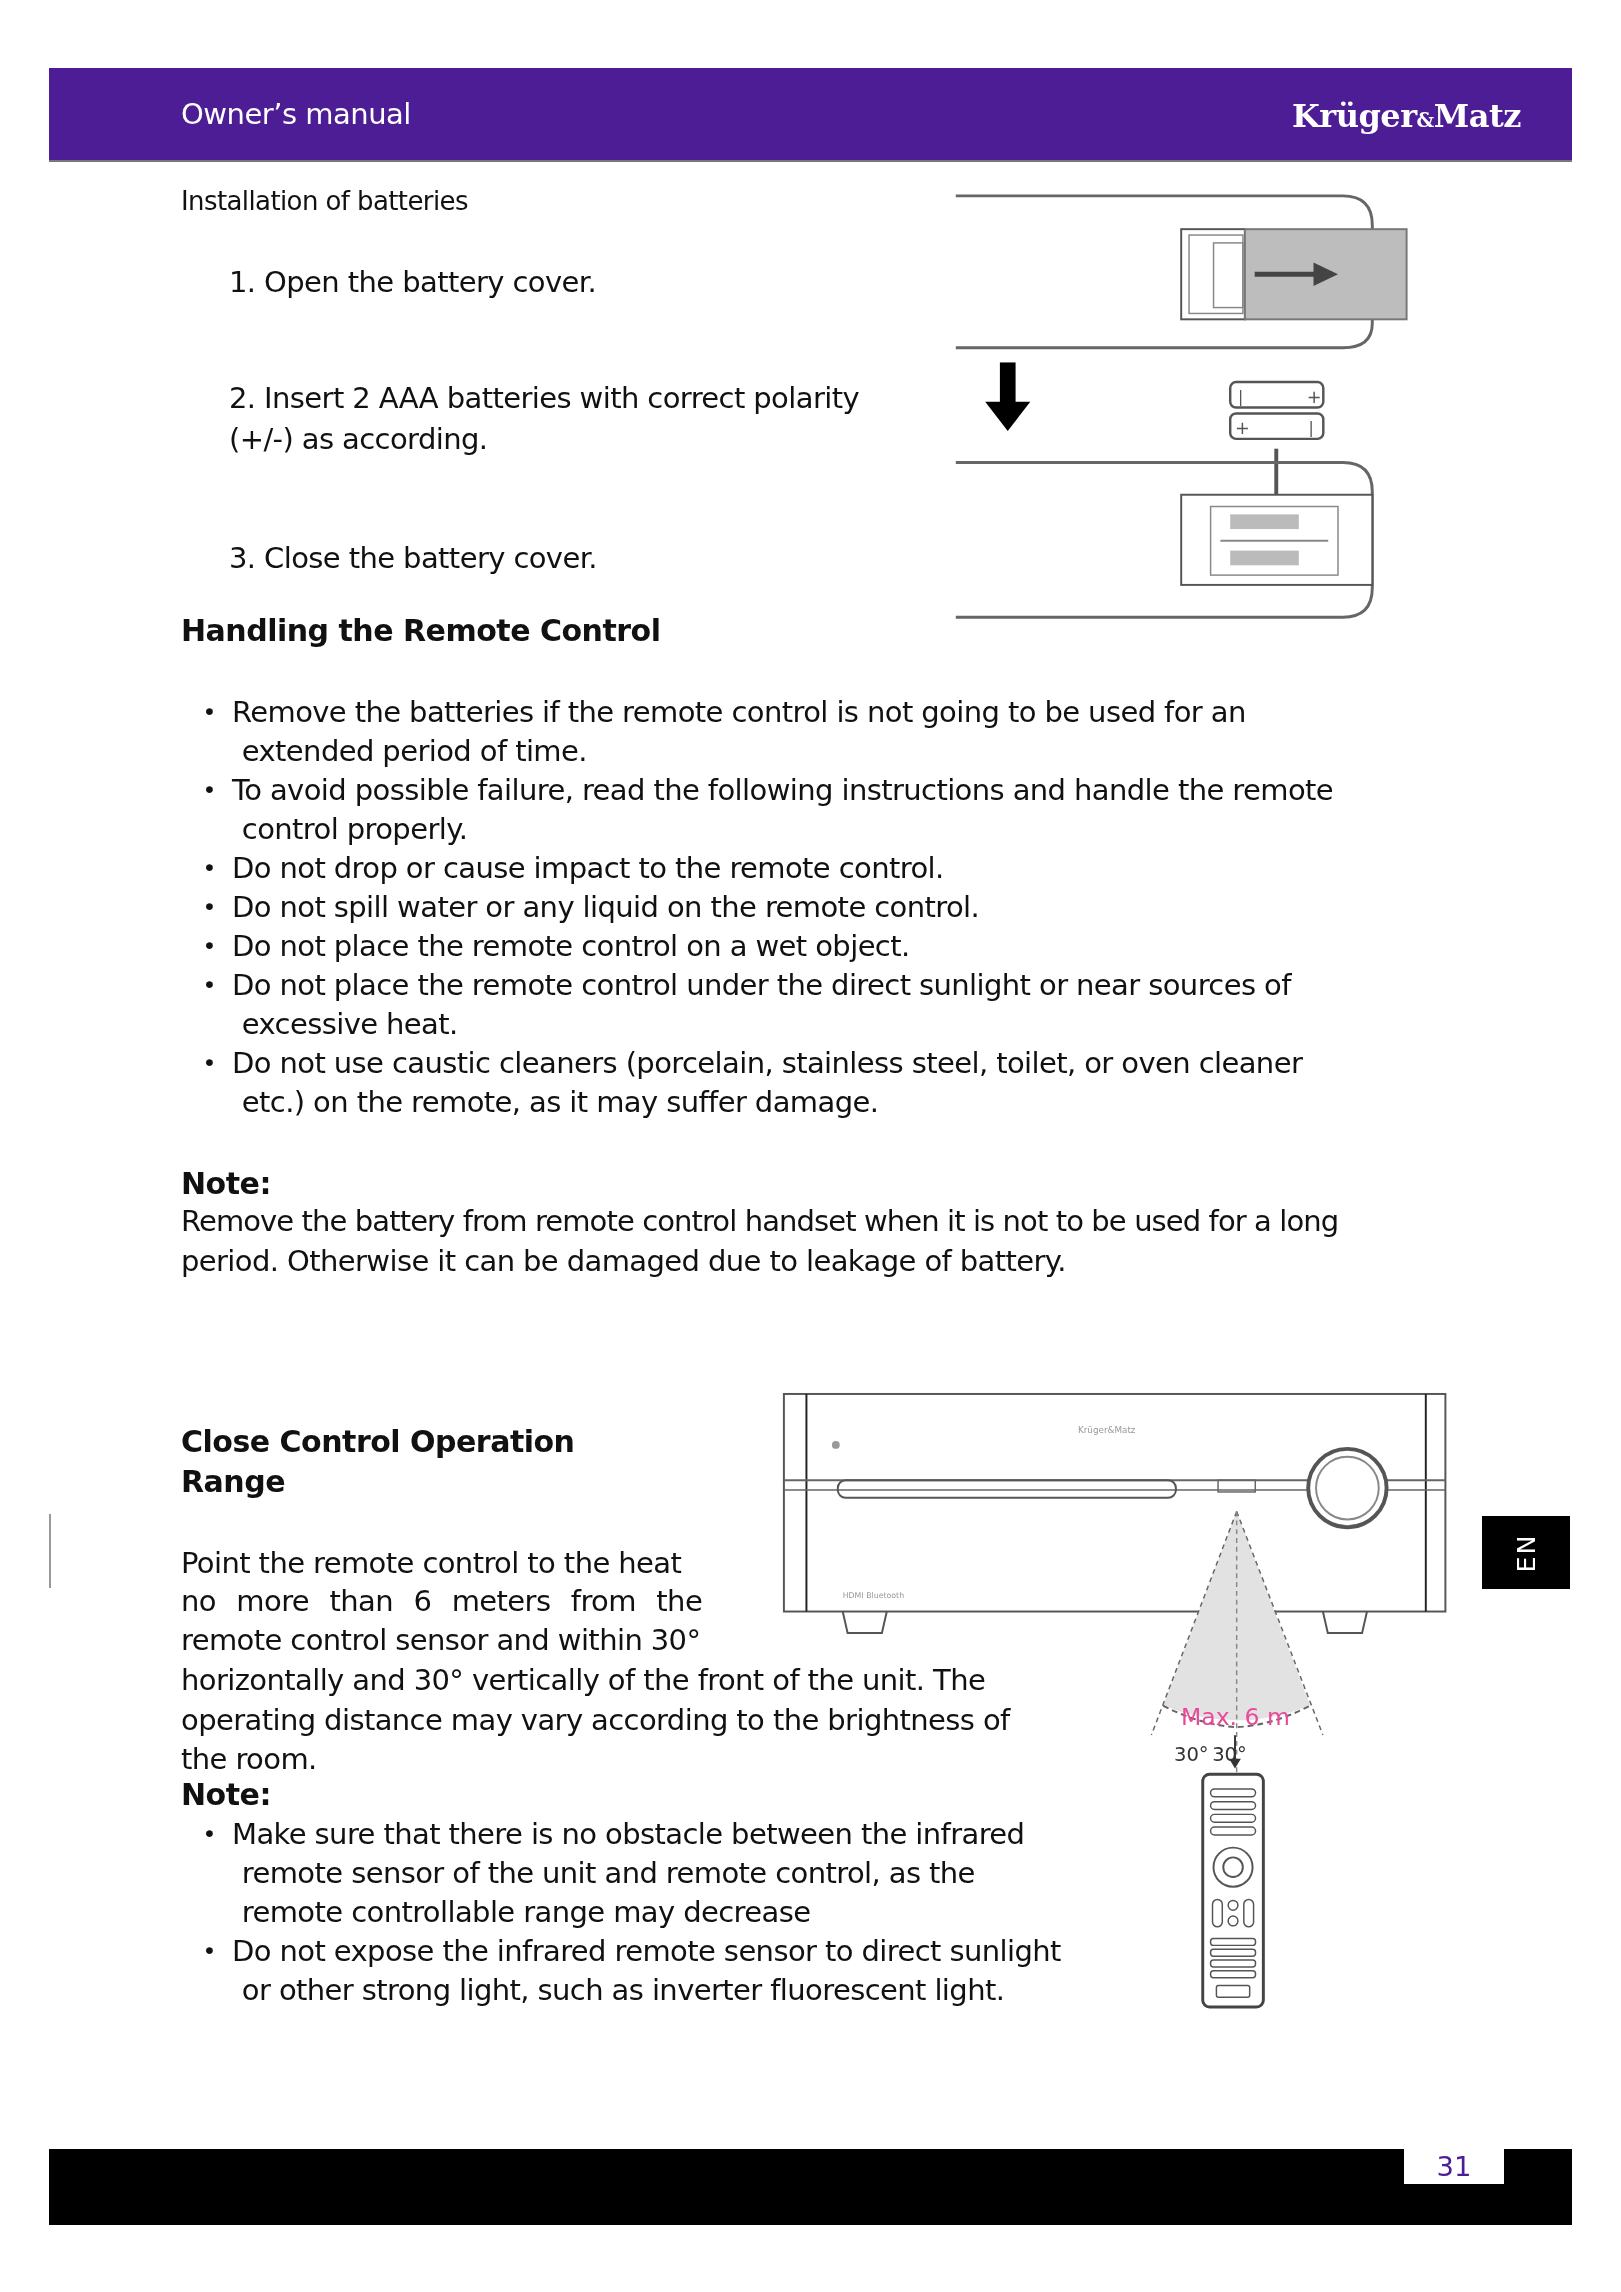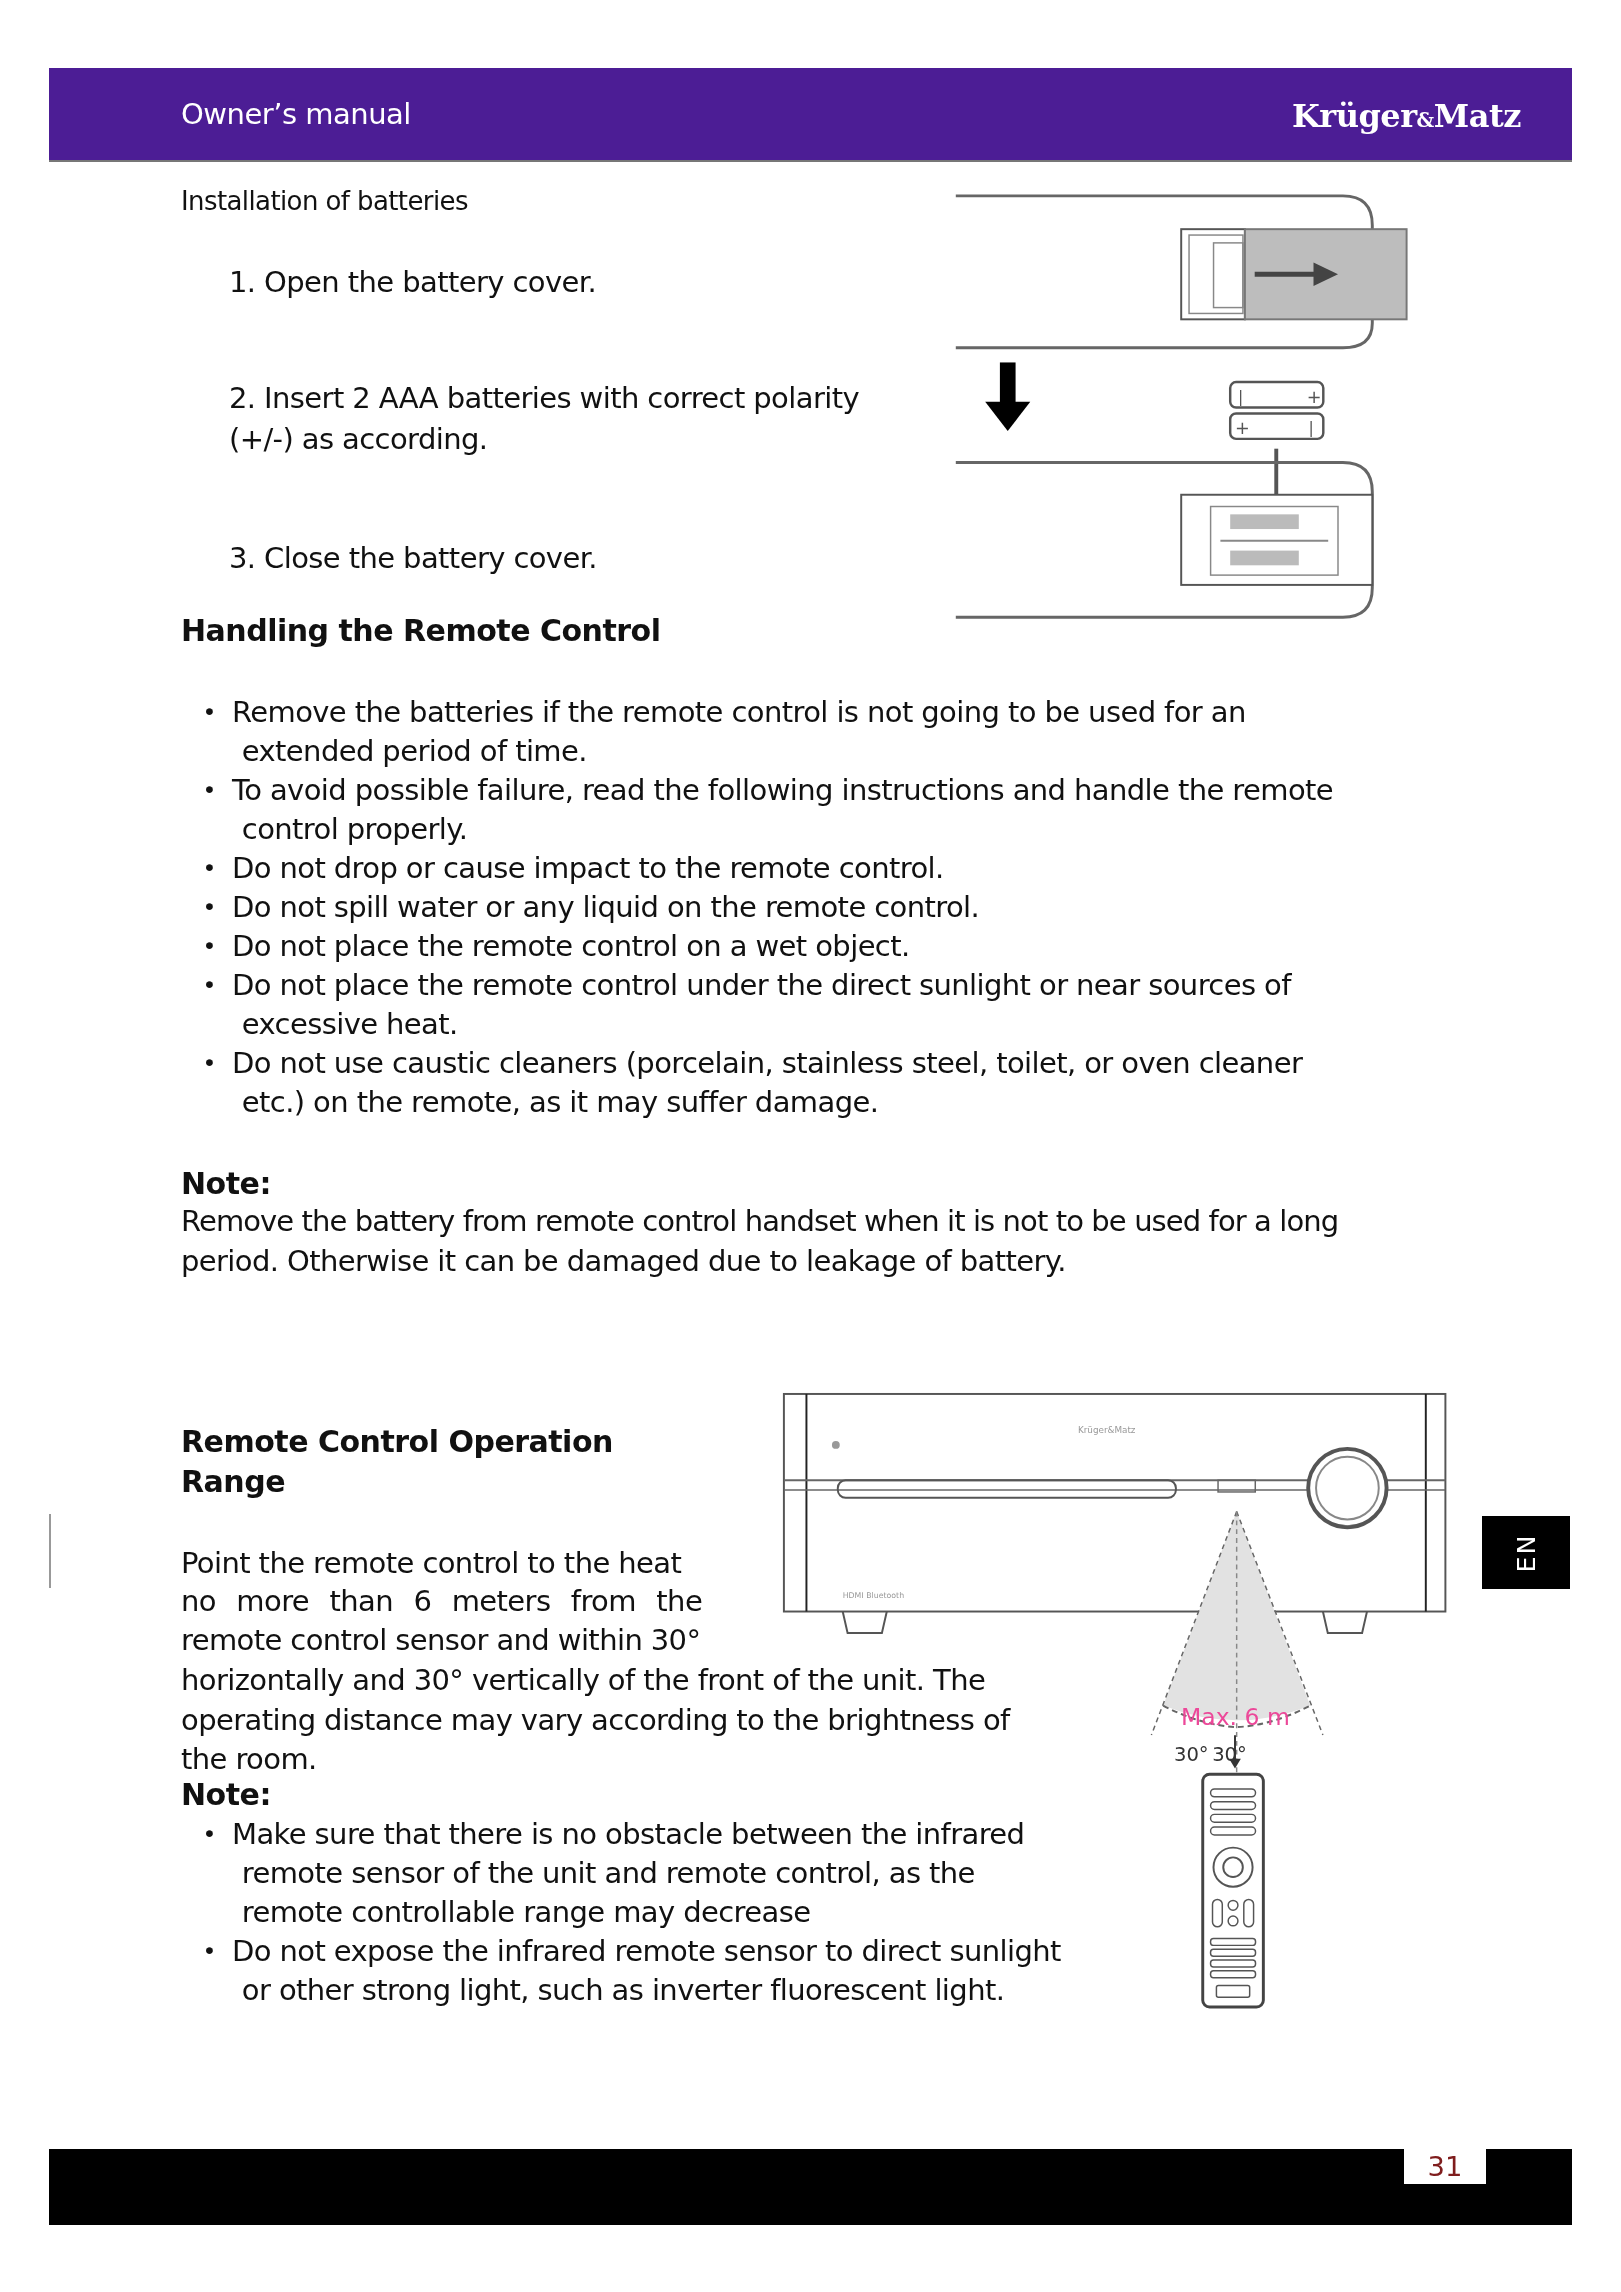--- a/index.html
+++ b/index.html
@@ -15,21 +15,21 @@
   .p  { font-size:29px; letter-spacing:-0.6px; line-height:39px; }
   .step { left:181px;margin-left:48px; }
   ul.bl { list-style:none; margin:0; padding:0; }
   ul.bl li { position:relative; padding-left:51px; text-indent:0; font-size:29px; letter-spacing:-0.6px; line-height:39px; text-align:justify; text-align-last:left; }
   ul.bl li::before { content:"•"; position:absolute; left:21.6px; top:0; font-size:23.5px; }
   ul.bl li .cont { display:block; padding-left:9.8px; }
   .en-tab { left:1482px; top:1516px; width:88px; height:73px; background:#000; }
   .en-tab span { position:absolute; left:50%; top:50%; transform:translate(-50%,-50%) rotate(-90deg); color:#fff; font-size:25.5px; letter-spacing:2px; }
   .lside { left:49px; top:1514px; width:2px; height:74px; background:#999; }
   .ftr { left:49px; top:2149px; width:1523px; height:76px; background:#000; }
-  .pgbox { left:1355px; top:0px; width:82px; height:35px; background:#fff; text-align:center; font-size:27.4px; line-height:35px; color:#7f1d1d; }
+  .pgbox { left:1355px; top:0px; width:100px; height:35px; background:#fff; text-align:center; font-size:27.4px; line-height:35px; color:#4c1d95; }
   svg text { font-family:"DejaVu Sans","Liberation Sans",sans-serif; }
 </style>
 </head>
 <body>
 
 <div class="abs hdr">
   <div class="abs hdr-title">Owner’s manual</div>
   <div class="abs hdr-logo"><span>Krüger</span><span class="amp">&amp;</span><span>Matz</span></div>
 </div>
 
@@ -83,21 +83,21 @@
   <li><span>Do not spill water or any liquid on the remote control.</span></li>
   <li><span>Do not place the remote control on a wet object.</span></li>
   <li><span>Do not place the remote control under the direct sunlight or near sources of</span><span class="cont">excessive heat.</span></li>
   <li><span>Do not use caustic cleaners (porcelain, stainless steel, toilet, or oven cleaner</span><span class="cont">etc.) on the remote, as it may suffer damage.</span></li>
 </ul>
 
 <div class="abs h2" style="left:181px; top:1166px;">Note:</div>
 <div class="abs p" style="left:181px; top:1202px; letter-spacing:-0.9px;">Remove the battery from remote control handset when it is not to be used for a long</div>
 <div class="abs p" style="left:181px; top:1242px;">period. Otherwise it can be damaged due to leakage of battery.</div>
 
-<div class="abs h2" style="left:181px; top:1424px;">Remote Control Operation</div>
+<div class="abs h2" style="left:181px; top:1424px;">Close Control Operation</div>
 <div class="abs h2" style="left:181px; top:1464px;">Range</div>
 
 <div class="abs p" style="left:181px; top:1544px;">Point the remote control to the heat</div>
 <div class="abs p" style="left:181px; top:1582px; word-spacing:11.8px;">no more than 6 meters from the</div>
 <div class="abs p" style="left:181px; top:1621px;">remote control sensor and within 30°</div>
 <div class="abs p" style="left:181px; top:1661px;">horizontally and 30° vertically of the front of the unit. The</div>
 <div class="abs p" style="left:181px; top:1701px;">operating distance may vary according to the brightness of</div>
 <div class="abs p" style="left:181px; top:1740px;">the room.</div>
 <div class="abs h2" style="left:181px; top:1777px;">Note:</div>
 

